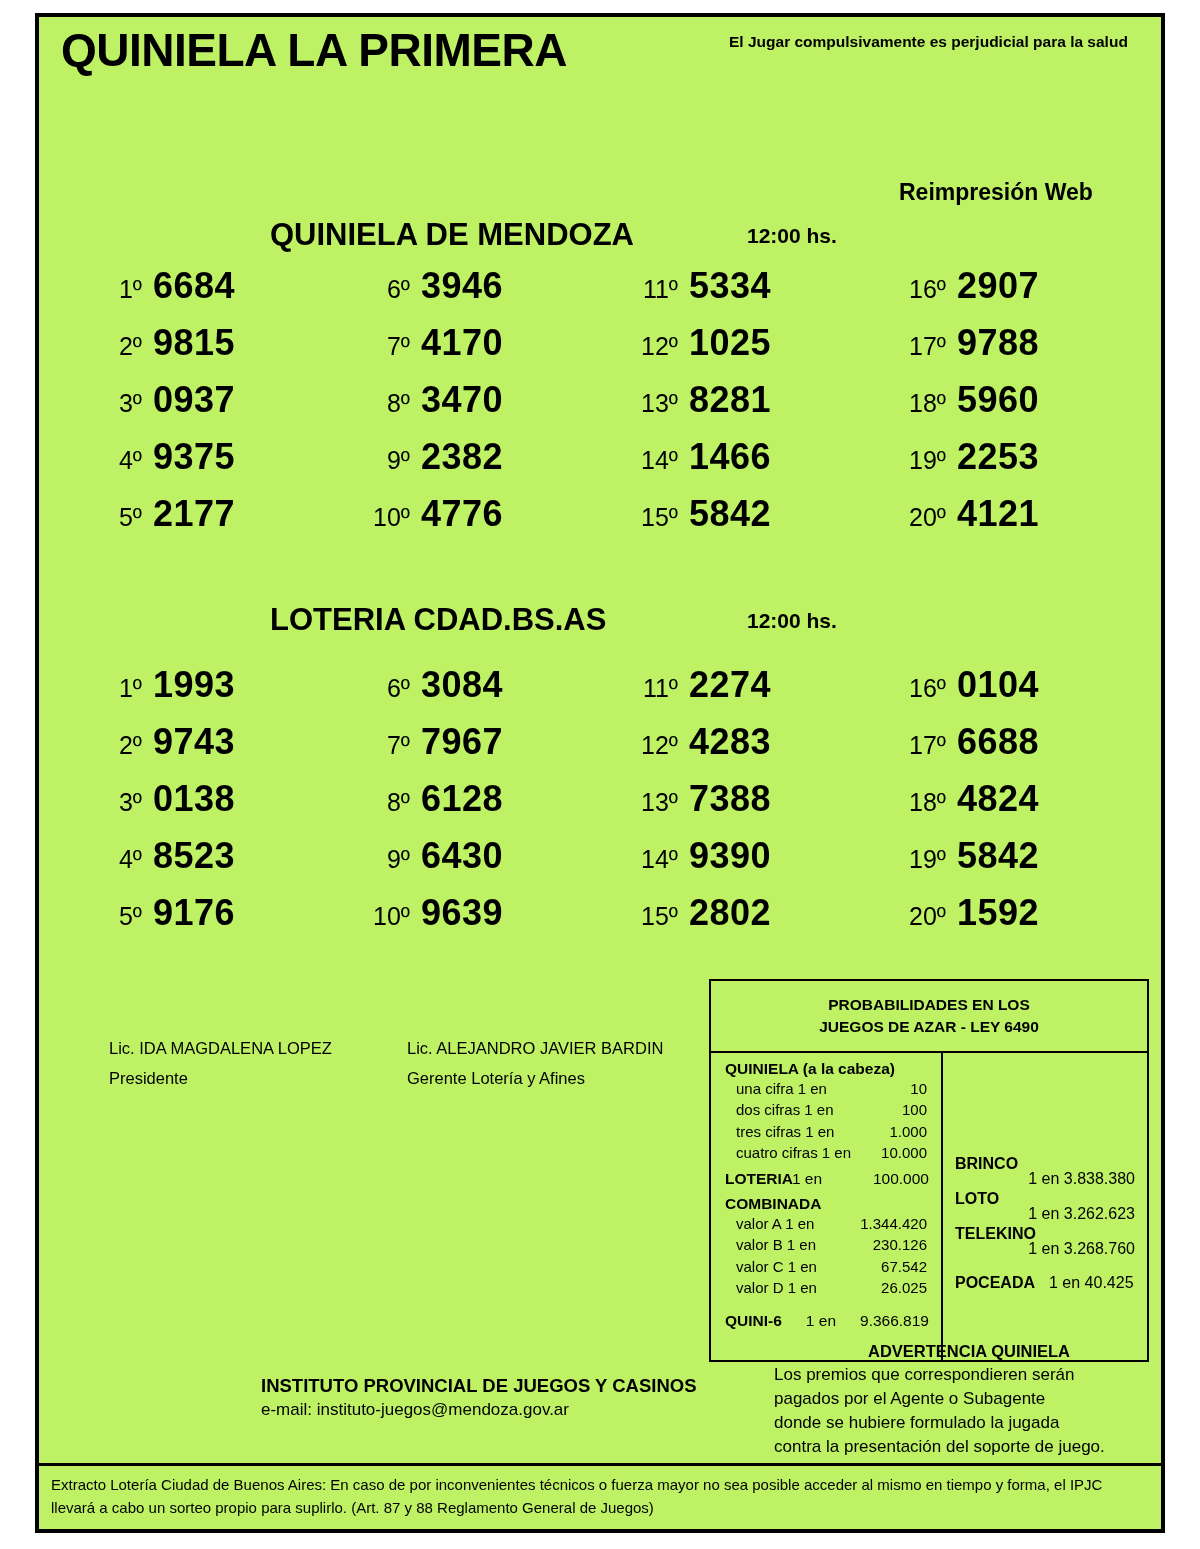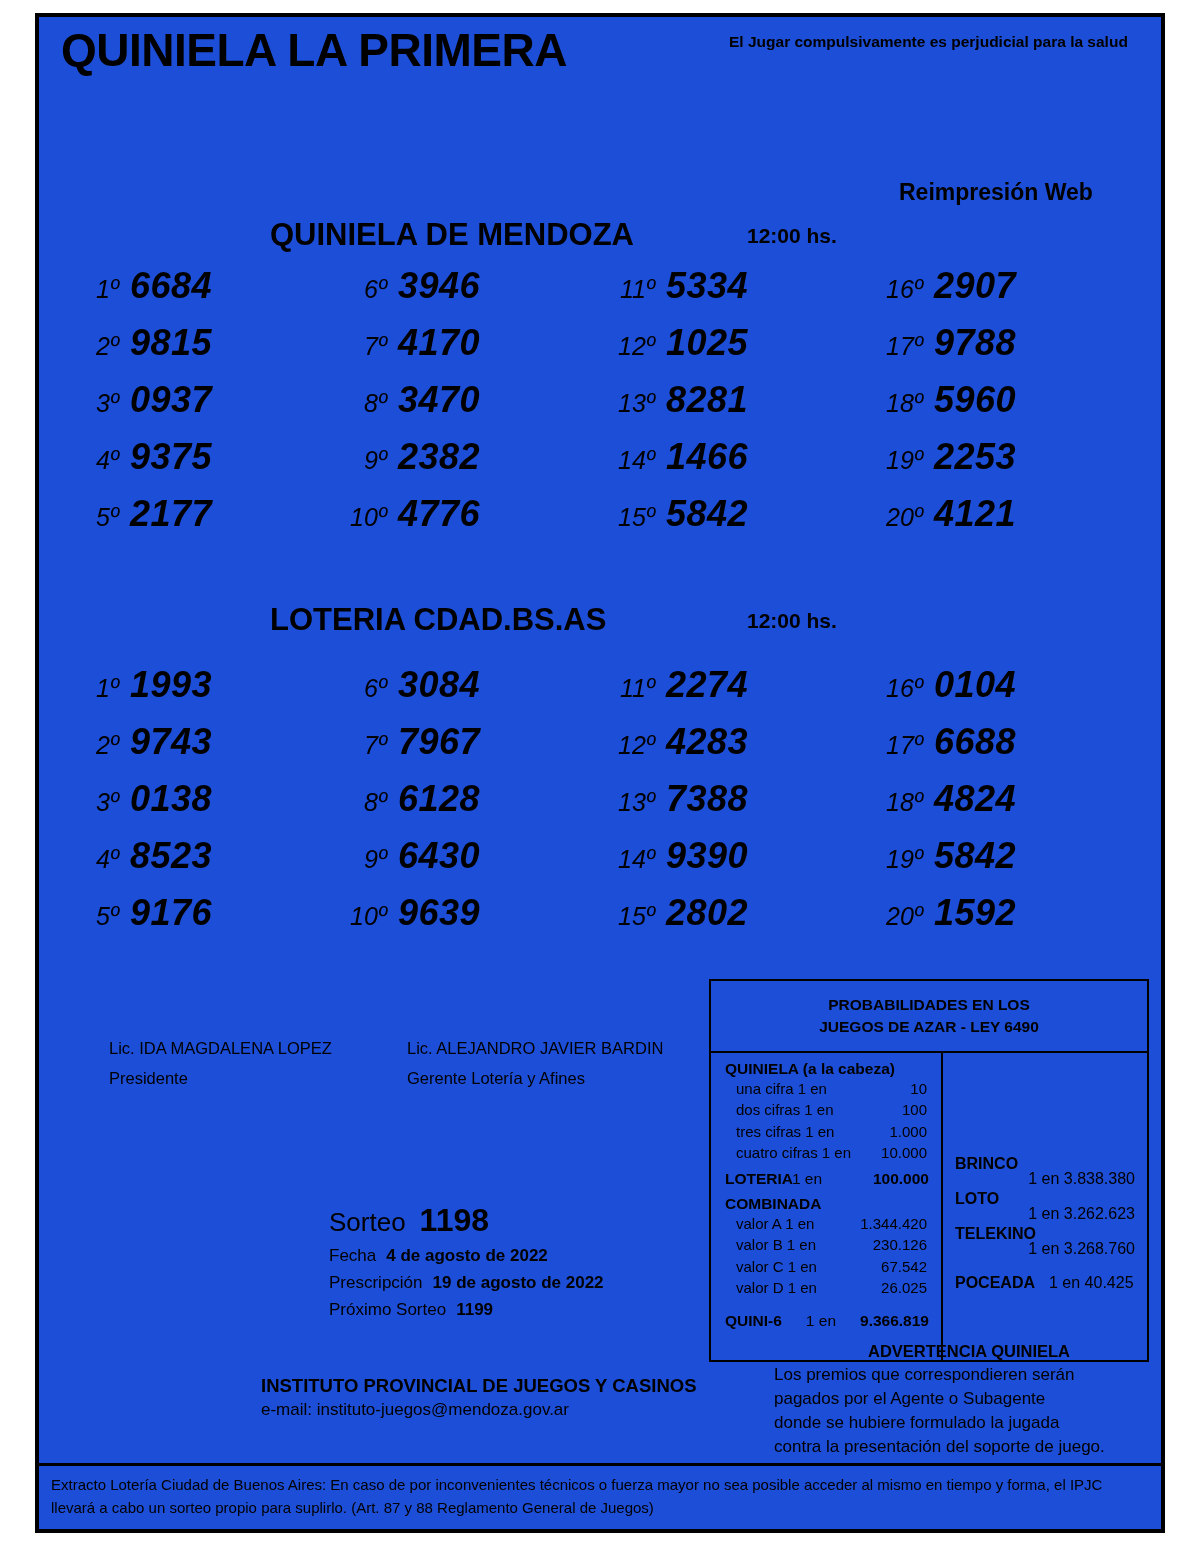--- a/index.html
+++ b/index.html
@@ -18,21 +18,21 @@
 
   
   .sheet {
     position: absolute;
     left: 35px;
     top: 13px;
     width: 1130px;
     height: 1520px;
     border: 4px solid #000;
     box-sizing: border-box;
-    background: #1d4ed8;
+    background: #bef264;
   }
 
   
   .header {
     position: absolute;
     left: 0; top: 0; right: 0;
     height: 62px;
   }
   .brand-title {
     position: absolute;
@@ -86,23 +86,22 @@
     font-weight: bold;
     white-space: nowrap;
   }
 
   .grid {
     position: absolute;
     left: 0;
     right: 0;
     display: grid;
     grid-template-columns: 268px 268px 268px 268px;
-    padding-left: 33px;
+    padding-left: 56px;
     box-sizing: border-box;
-    font-style: italic;
   }
   .cell {
     display: flex;
     align-items: baseline;
     height: 57px;
     white-space: nowrap;
   }
   .pos {
     font-size: 25px;
     font-weight: normal;
@@ -211,21 +210,21 @@
   .p-row .v { padding-right: 6px; }
   .p-inline {
     display: flex;
     justify-content: space-between;
     font-size: 15.5px;
     white-space: nowrap;
     margin-top: 7px;
   }
   .p-inline .k { font-weight: bold; }
   .p-inline .mid { font-weight: normal; margin-left: -52px; }
-  .p-inline .v { font-weight: bold; padding-right: 4px; }
+  .p-inline .v { font-weight: normal; padding-right: 4px; }
 
   .g-block { margin-bottom: 2px; }
   .g-name {
     font-size: 16px;
     font-weight: bold;
     white-space: nowrap;
   }
   .g-val {
     font-size: 16px;
     text-align: right;
@@ -487,38 +486,20 @@
           <span class="num">1592</span>
         </div>
     </div>
   </div>
 
   <div class="sig" style="left:70px; top:1022px;">Lic. IDA MAGDALENA LOPEZ</div>
   <div class="sig" style="left:70px; top:1052px;">Presidente</div>
   <div class="sig" style="left:368px; top:1022px;">Lic. ALEJANDRO JAVIER BARDIN</div>
   <div class="sig" style="left:368px; top:1052px;">Gerente Lotería y Afines</div>
 
-  <div class="sorteo-wrap">
-    <div class="sorteo-line">
-      <span class="sorteo-lbl">Sorteo</span>
-      <span class="sorteo-val">1198</span>
-    </div>
-    <div class="meta-line">
-      <span class="meta-lbl">Fecha</span>
-      <span class="meta-val">4 de agosto de 2022</span>
-    </div>
-    <div class="meta-line">
-      <span class="meta-lbl">Prescripción</span>
-      <span class="meta-val">19 de agosto de 2022</span>
-    </div>
-    <div class="meta-line">
-      <span class="meta-lbl">Próximo Sorteo</span>
-      <span class="meta-val">1199</span>
-    </div>
-  </div>
 
   <div class="prob">
     <div class="prob-head">
       <div>PROBABILIDADES EN LOS</div>
       <div>JUEGOS DE AZAR - LEY 6490</div>
     </div>
     <div class="prob-body">
       <div class="prob-left">
         <div class="p-sec first">QUINIELA (a la cabeza)</div>
         <div class="p-row">

